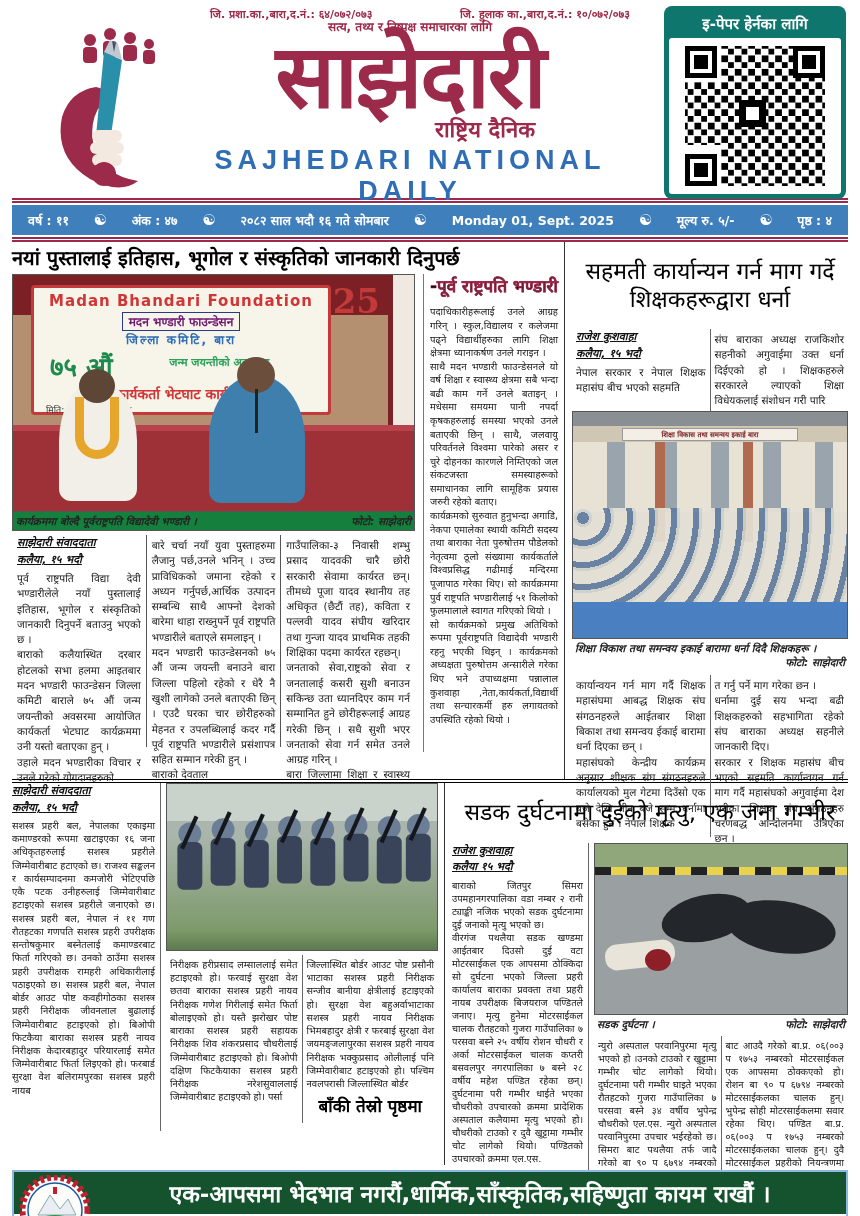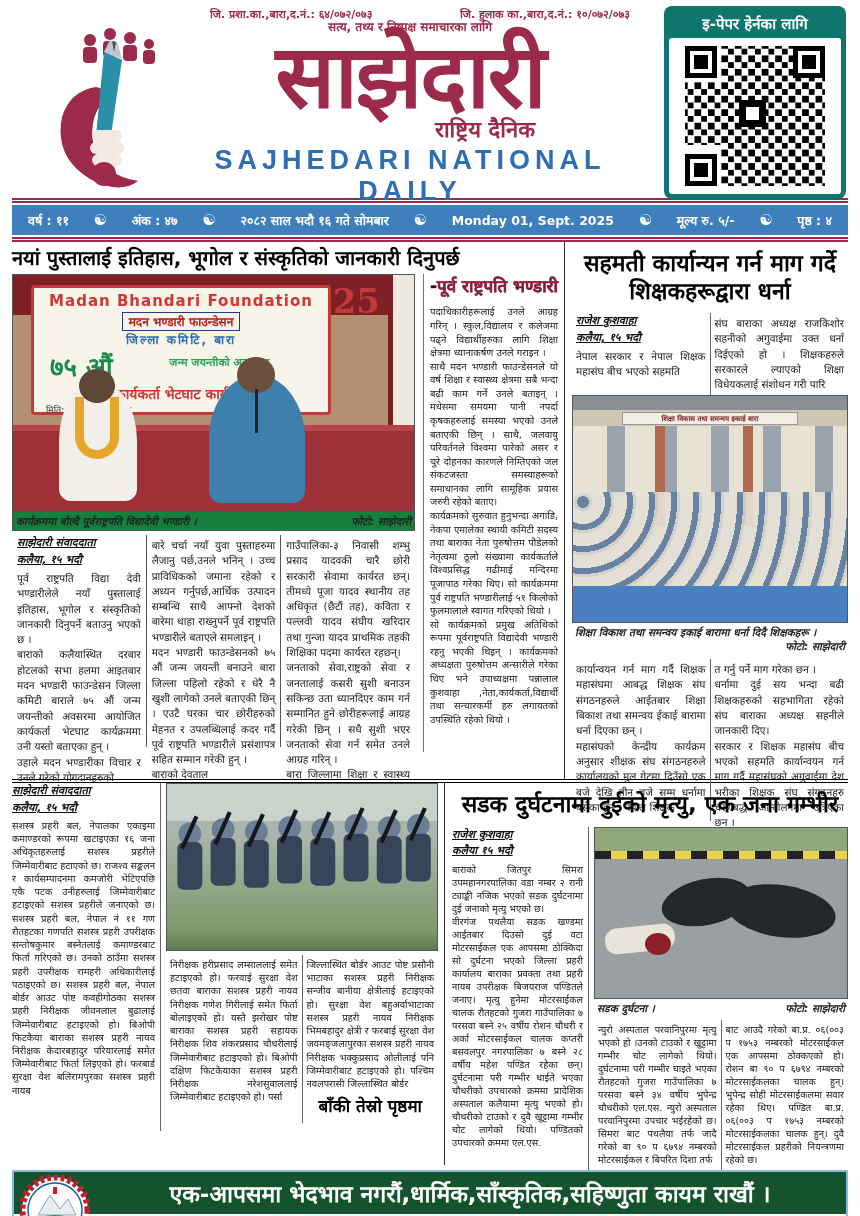--- a/index.html
+++ b/index.html
@@ -27,42 +27,42 @@
   .qr-box svg { display:block; width:100%; height:148px; }
 
   .datebar-wrap { border-top:5px double #9c2a4a; border-bottom:5px double #9c2a4a; padding:2px 0; }
   .datebar { background:#3e7fbc; color:#fff; display:flex; align-items:center;
              justify-content:space-between; padding:6px 16px; font-size:12.5px; font-weight:bold; }
   .yy { font-size:15px; color:#fff; }
 
   
   .h1 { font-size:20px; font-weight:800; color:#000; line-height:1.15; padding:5px 0 4px;
         font-family:"DejaVu Sans", sans-serif; }
-  .h2 { font-size:23px; font-weight:700; color:#000; line-height:1.2; text-align:center; padding:8px 0; }
+  .h2 { font-size:23px; font-weight:400; color:#000; line-height:1.2; text-align:center; padding:16px 0; }
   .byline { font-size:11px; font-weight:bold; font-style:italic; text-decoration:underline;
             color:#111; line-height:1.5; }
   .body-txt { font-size:10.4px; line-height:1.47; text-align:justify; color:#1a1a1a;
               white-space:pre-line; margin-top:3px; }
   .caption-bar { display:flex; justify-content:space-between; gap:8px; font-size:10.5px;
                  font-style:italic; font-weight:bold; color:#222; padding:2px 3px; }
   figure { border:1px solid #555; background:#ddd; position:relative; overflow:hidden; }
 
   .row-top { display:flex; height:537px; }
   .lead { width:552px; padding-right:6px; }
   .teachers { width:284px; border-left:1px solid #333; padding-left:7px; }
 
   .lead-body { display:flex; gap:8px; height:478px; }
   .lead-left { width:406px; }
   .lead-photo { height:238px; background:#b49070; }
   .curtain { position:absolute; top:0; left:0; right:0; height:40px; background:#7c2026; }
   .wallright { position:absolute; top:0; right:0; width:26px; bottom:0; background:#efe9e2; border-left:5px solid #7c2026; }
   .ev-banner { position:absolute; top:10px; left:18px; width:300px; height:130px; background:#f7f4ea;
                border:3px solid #c23a3a; border-radius:4px; text-align:center; padding:4px 2px; }
   .ev-en { color:#d03636; font-weight:bold; font-size:15px; letter-spacing:1px; }
-  .ev-np { display:inline-block; color:#b91c1c; font-weight:bold; font-size:12px;
+  .ev-np { display:inline-block; color:#701a75; font-weight:bold; font-size:12px;
            border:1px solid #273a8f; padding:0 6px; margin-top:2px; }
   .ev-sub { color:#2f6db5; font-weight:bold; font-size:12px; letter-spacing:2px; }
   .ev-75 { color:#1d8a4e; font-weight:800; font-size:26px; float:left; margin-left:14px; }
   .ev-line { color:#2aa05a; font-weight:bold; font-size:11px; margin-top:6px; }
   .ev-event { color:#d03636; font-weight:800; font-size:14px; clear:both; }
   .ev-date { color:#333; font-size:9px; text-align:left; padding-left:10px; }
   .ev-badge { position:absolute; top:6px; right:34px; color:#c23a3a; font-size:34px; font-weight:800;
               font-family:"DejaVu Serif", serif; }
   .sofa { position:absolute; bottom:0; left:0; right:0; height:86px; background:#9e3038;
           border-top:6px solid #b8434c; }

